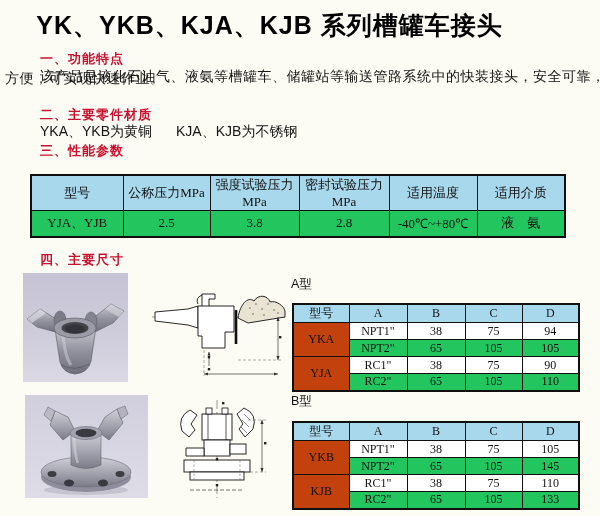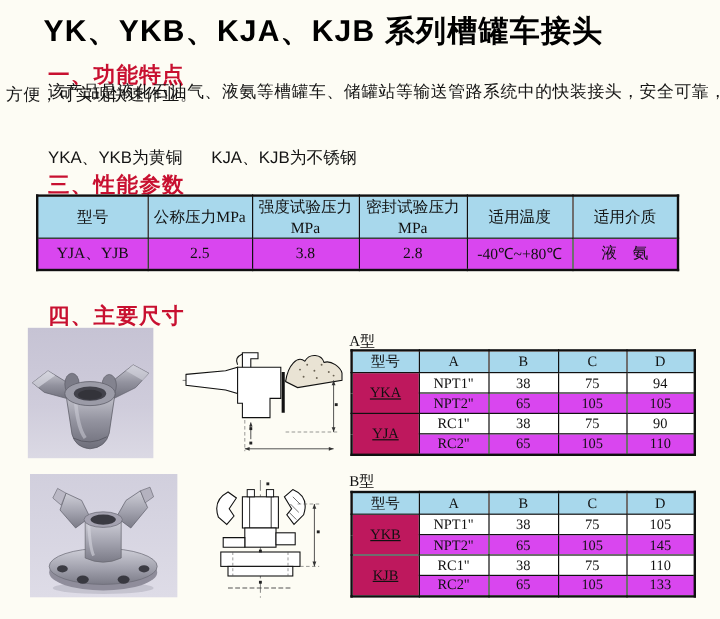--- a/index.html
+++ b/index.html
@@ -1,47 +1,48 @@
 <!DOCTYPE html>
 <html><head>
 <meta charset="utf-8">
 <style>
   html,body{margin:0;padding:0;}
   body{width:600px;height:516px;background:#fdfcf4;font-family:"Liberation Sans",sans-serif;color:#111;}
   .page{position:relative;width:600px;height:516px;overflow:hidden;background:#fdfcf4;}
   .title{position:absolute;top:9px;left:0;width:539px;text-align:center;font-size:25px;font-weight:bold;letter-spacing:1px;color:#000;}
-  .red-h{position:absolute;left:40px;font-size:18px;font-weight:bold;color:#c81030;letter-spacing:1px;}
+  .red-h{position:absolute;left:40px;font-size:13px;font-weight:bold;color:#c81030;letter-spacing:1px;}
   .body-line{position:absolute;font-size:14px;color:#141414;letter-spacing:0.5px;white-space:nowrap;}
   .mat-line{position:absolute;left:40px;top:123px;font-size:14px;color:#141414;white-space:nowrap;}
   .mat-gap{display:inline-block;width:24px;}
-  table{border-collapse:collapse;table-layout:fixed;}
+  table{border-collapse:collapse;table-layout:fixed;margin-top:12px;}
   .tbl{position:absolute;background:#fff;border:2px solid #101010;}
   .tbl th,.tbl td{border:1px solid #101010;text-align:center;vertical-align:middle;font-weight:normal;padding:0;overflow:hidden;}
   .tbl-perf{left:30px;top:162px;width:534px;font-size:13px;font-family:"Liberation Serif",serif;}
   .tbl-perf tr{height:26px;}
   .tbl-dim{width:286px;font-size:12px;font-family:"Liberation Serif",serif;}
   .tbl-dim tr{height:17px;}
   .hdr th{background:#a8d8ec;}
-  .yl td{background:#d946ef;}
-  td.model{background:#be185d;text-decoration:underline;}
-  .dim-label{position:absolute;font-size:12.5px;color:#111;font-family:Liberation Serif, serif;}
+  .yl td{background:#22c55e;}
+  td.model{background:#c2410c;}
+  .dim-label{position:absolute;font-size:12.5px;color:#111;font-family:Liberation Sans, sans-serif;}
   .photo{position:absolute;display:block;}
   .draw{position:absolute;display:block;}
 </style>
 </head>
 <body>
 
 <div class="page">
 
   <div class="title">YK、YKB、KJA、KJB 系列槽罐车接头</div>
 
   <div class="red-h" style="top:50px;">一、功能特点</div>
   <div class="body-line" style="left:40px;top:68px;">该产品是液化石油气、液氨等槽罐车、储罐站等输送管路系统中的快装接头，安全可靠，装卸</div>
   <div class="body-line" style="left:5px;top:70px;">方便，可实现快速作业。</div>
 
+  <div class="red-h" style="top:106px;">二、主要零件材质</div>
   <div class="mat-line"><span>YKA、YKB为黄铜</span><span class="mat-gap"></span><span>KJA、KJB为不锈钢</span></div>
 
   <div class="red-h" style="top:142px;">三、性能参数</div>
 
   <table class="tbl tbl-perf">
     <colgroup>
         <col style="width:92px">
         <col style="width:87px">
         <col style="width:89px">
         <col style="width:90px">

